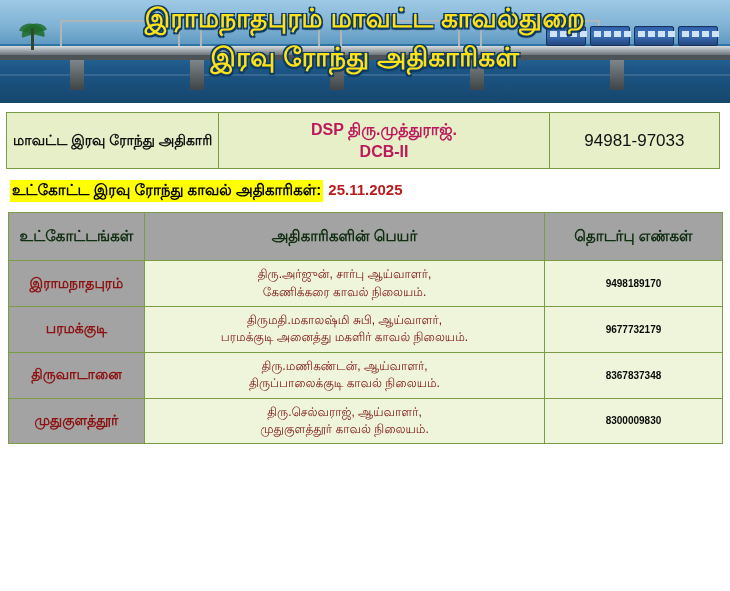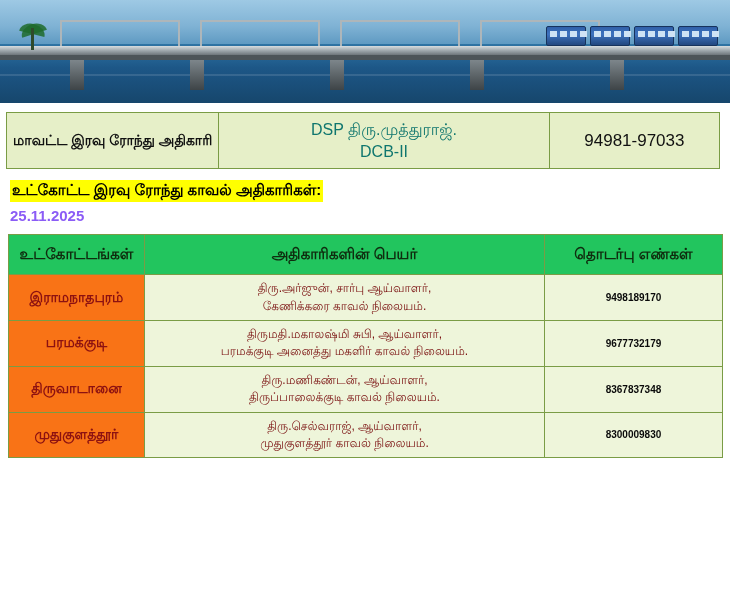--- a/index.html
+++ b/index.html
@@ -144,73 +144,72 @@
   .cell-role {
     width: 212px;
     font-size: 14px;
     font-weight: bold;
     color: #111111;
     line-height: 1.4;
   }
   .cell-name {
     width: 330px;
     font-size: 16px;
-    font-weight: normal;
-    color: #0f766e;
+    font-weight: bold;
+    color: #be185d;
     line-height: 1.35;
   }
   .cell-phone {
     width: 170px;
     font-size: 17px;
     font-weight: normal;
     color: #111111;
   }
 
   
   .subtitle-row {
     margin: 11px 0 0 10px;
     font-size: 15px;
     font-weight: bold;
     color: #000000;
     display: flex;
     align-items: baseline;
     gap: 5px;
-    flex-direction: column;
   }
   .subtitle-hl {
     background: #ffff00;
     padding: 1px 2px;
   }
-  .subtitle-date { color: #8b5cf6; }
+  .subtitle-date { color: #b91c1c; }
 
   
   .main-table {
     margin: 10px 8px 0 8px;
     width: 714px;
     border-collapse: collapse;
     table-layout: fixed;
   }
   .main-table th, .main-table td {
     border: 1px solid #7a9c45;
     vertical-align: middle;
   }
   .main-table thead th {
-    background: #22c55e;
-    height: 40px;
+    background: #a3a3a3;
+    height: 48px;
     font-size: 15px;
     font-weight: bold;
     color: #0f2d0f;
     text-align: center;
   }
   .col-zone { width: 136px; }
   .col-officer { width: 400px; }
   .col-phone { width: 178px; }
 
   .main-table tbody td.zone {
-    background: #f97316;
+    background: #a3a3a3;
     text-align: center;
     font-size: 14px;
     font-weight: bold;
     color: #8c1111;
     padding: 4px 2px;
   }
   .main-table tbody td.officer {
     background: #eef5da;
     text-align: left;
     font-size: 12px;
@@ -265,20 +264,24 @@
           <span class="win"></span>
         </div>
       <div class="car" style="left:88px;">
           <span class="win"></span>
         </div>
       <div class="car" style="left:132px;">
           <span class="win"></span>
         </div>
     </div>
 
+    <div class="banner-title">
+      <span class="l1">இராமநாதபுரம் மாவட்ட காவல்துறை</span>
+      <span class="l2">இரவு ரோந்து அதிகாரிகள்</span>
+    </div>
   </div>
 
   <table class="top-table">
     <tbody>
       <tr>
         <td class="cell-role">மாவட்ட இரவு ரோந்து அதிகாரி</td>
         <td class="cell-name">
           <span>DSP திரு.முத்துராஜ்.</span><br>
           <span>DCB-II</span>
         </td>

